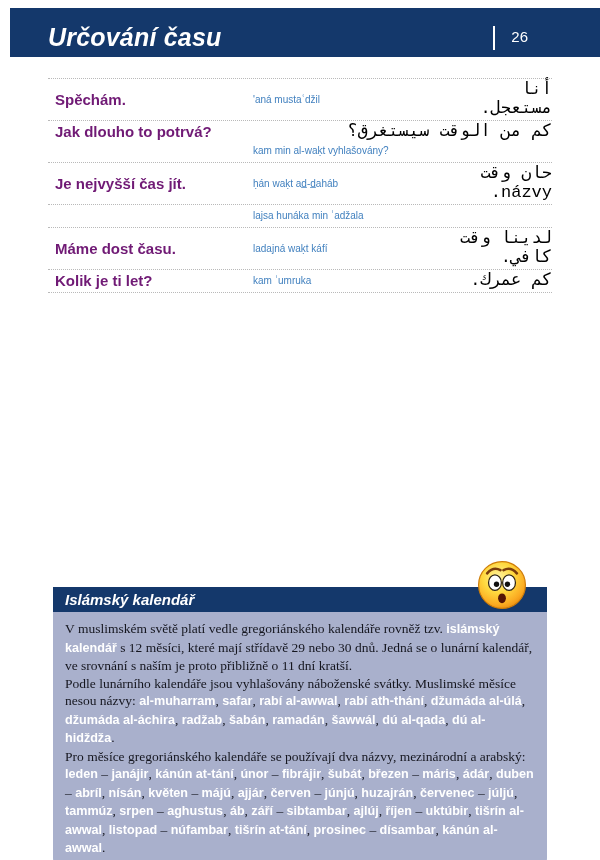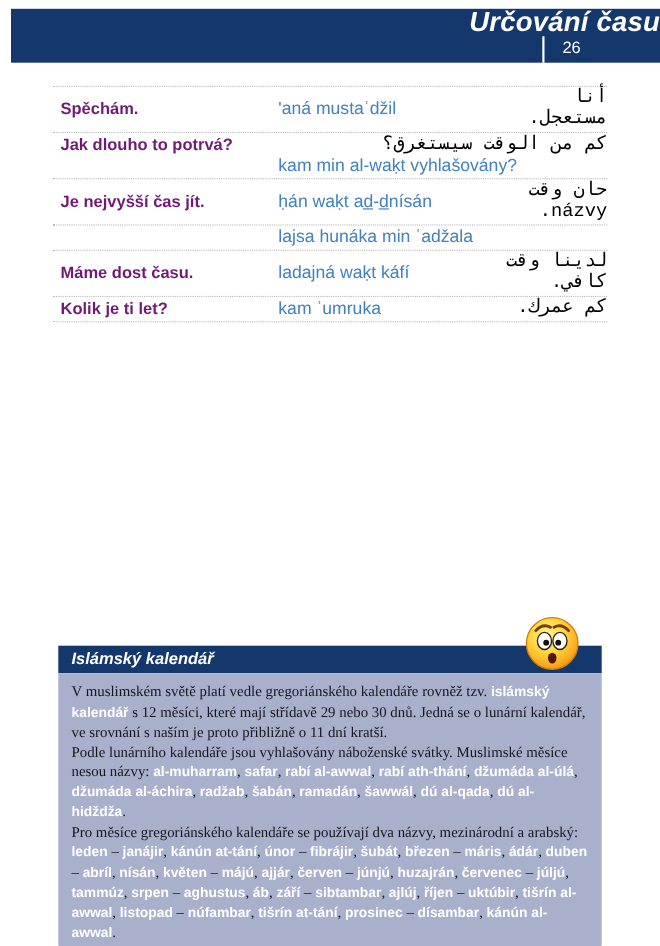--- a/index.html
+++ b/index.html
@@ -3,21 +3,21 @@
 <meta charset="utf-8">
 <style>
   html,body{margin:0;padding:0;background:#ffffff;}
   .page{
     position:relative;width:600px;height:860px;overflow:hidden;background:#ffffff;
     font-family:"Liberation Sans",sans-serif;
   }
   
   .title-bar{
     position:absolute;left:10px;right:0;top:8px;height:49px;background:#14386b;
-    display:flex;align-items:flex-end;box-sizing:border-box;padding-bottom:7px;flex-direction:column;
+    display:flex;align-items:flex-end;box-sizing:border-box;padding-bottom:7px;
   }
   .page-title{
     color:#ffffff;font-weight:bold;font-style:italic;font-size:25px;line-height:1;
     margin:0 0 0 38px;letter-spacing:0.2px;
   }
   .pagenum-group{margin-left:auto;display:flex;align-items:center;padding-right:72px;}
   .vline{display:inline-block;width:2px;height:24px;background:#ffffff;margin-right:16px;}
   .page-number{color:#ffffff;font-size:15px;line-height:1;padding-bottom:3px;}
   
   .phrase-table{
@@ -25,21 +25,21 @@
     border-top:1px dotted #b9b9b9;
   }
   .phrase-row{border-bottom:1px dotted #b9b9b9;padding:1px 0 2px 0;}
   .row-line{display:grid;grid-template-columns:205px 195px 1fr;align-items:center;}
   .row-line2cols{display:grid;grid-template-columns:205px 1fr;align-items:center;}
   .cz{
     font-weight:bold;font-size:15px;line-height:19px;color:#701a75;padding-left:7px;
     box-sizing:border-box;
   }
   .tr{
-    color:#4281bf;font-size:16px;line-height:19px;
+    color:#4281bf;font-size:10px;line-height:19px;
   }
   .tr-indent{padding-left:205px;}
   .ar{
     text-align:right;direction:rtl;font-size:17px;line-height:19px;color:#000000;
     font-family:Liberation Mono, monospace;
   }
   
   .infobox{position:absolute;left:53px;top:587px;width:494px;}
   .infobox-header{
     background:#14386b;color:#ffffff;height:25px;line-height:25px;
@@ -84,21 +84,21 @@
       <div class="phrase-row">
         <div class="row-line2cols">
           <div class="cz">Jak dlouho to potrvá?</div>
           <div class="ar" dir="rtl">كم من الوقت سيستغرق؟</div>
         </div>
         <div class="tr tr-indent">kam min al-waḳt vyhlašovány?</div>
       </div>
       <div class="phrase-row">
         <div class="row-line">
           <div class="cz">Je nejvyšší čas jít.</div>
-          <div class="tr">ḥán waḳt ad̲-d̲nísán</div>
+          <div class="tr">ḥán waḳt ad̲-d̲aháb</div>
           <div class="ar" dir="rtl">حان وقت názvy.</div>
         </div>
       </div>
       <div class="phrase-row">
         <div class="tr tr-indent">lajsa hunáka min ʿadžala</div>
       </div>
       <div class="phrase-row">
         <div class="row-line">
           <div class="cz">Máme dost času.</div>
           <div class="tr">ladajná waḳt káfí</div>

